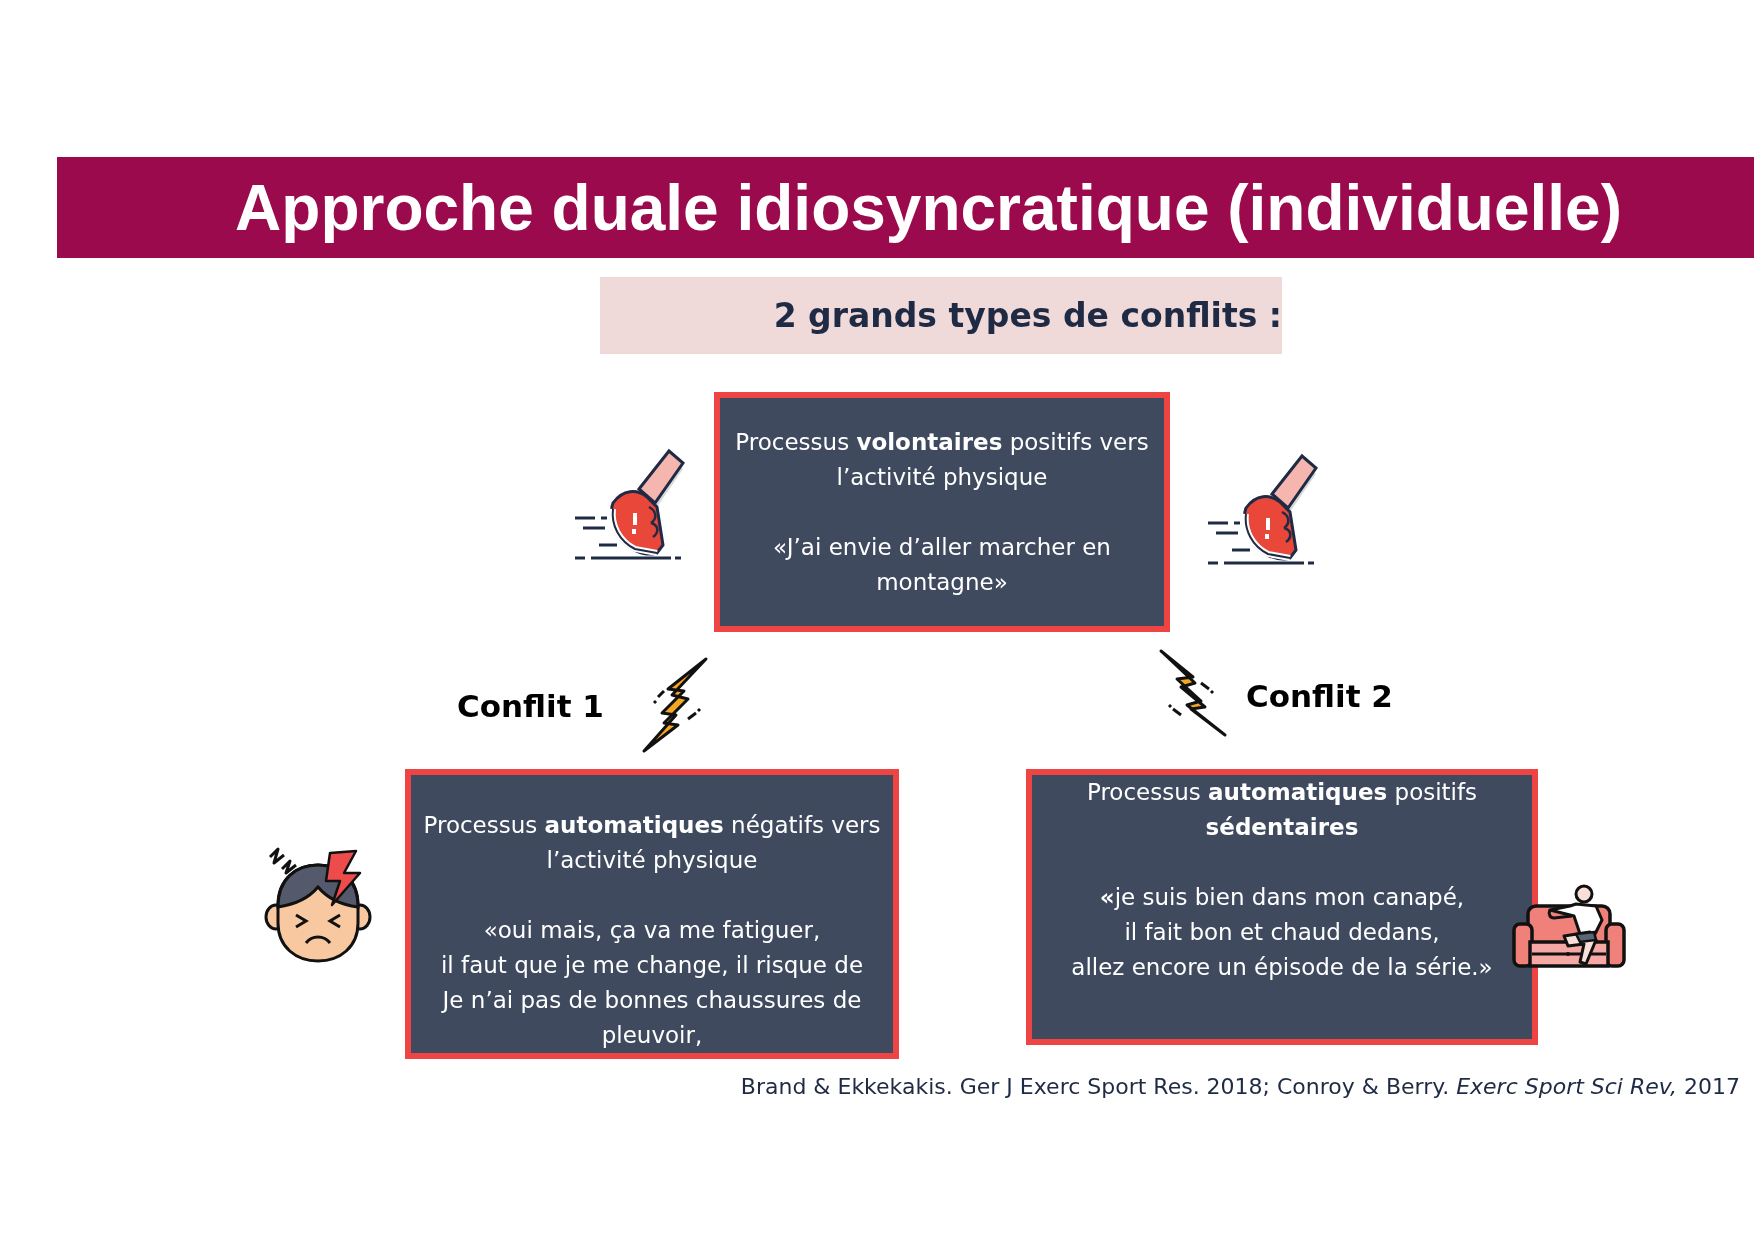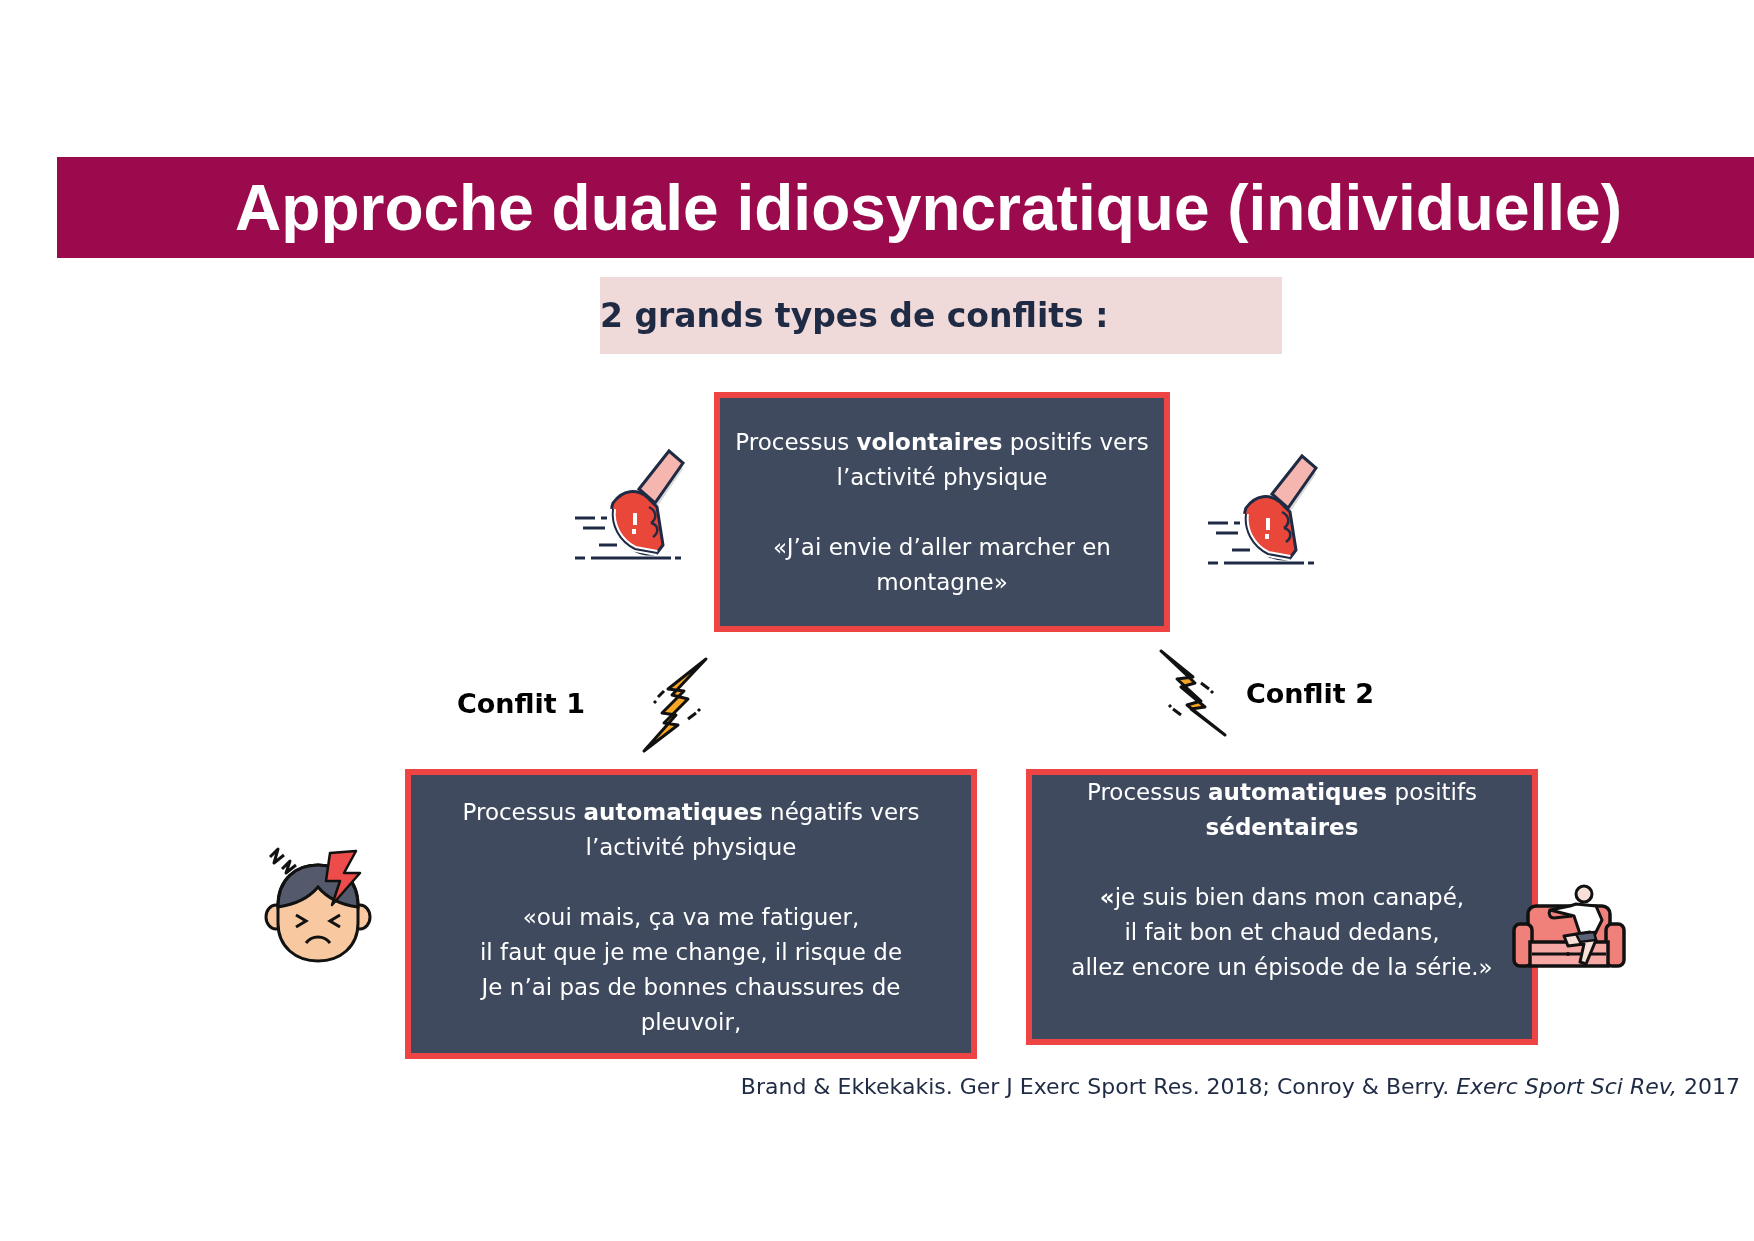--- a/index.html
+++ b/index.html
@@ -1,28 +1,28 @@
 <!DOCTYPE html>
 <html><head>
 <meta charset="utf-8">
 <style>
   html,body{margin:0;padding:0;}
   body{width:1754px;height:1241px;background:#ffffff;position:relative;overflow:hidden;font-family:"DejaVu Sans","Liberation Sans",sans-serif;}
   .abs{position:absolute;}
   .title-bar{left:57px;top:157px;width:1743px;height:101px;background:#9B0A4C;display:flex;align-items:center;justify-content:center;}
   .title-text{font-family:"Liberation Sans",sans-serif;font-weight:bold;color:#ffffff;font-size:64px;letter-spacing:0px;white-space:nowrap;}
-  .subtitle-box{left:600px;top:277px;width:682px;height:77px;background:#EFD9D9;display:flex;align-items:center;justify-content:flex-start;}
+  .subtitle-box{left:600px;top:277px;width:682px;height:77px;background:#EFD9D9;display:flex;align-items:center;justify-content:flex-end;}
   .subtitle-text{font-weight:bold;color:#1F2A44;font-size:33px;white-space:nowrap;}
   .card{background:#3F4A5F;border:6px solid #ef4444;box-sizing:border-box;color:#ffffff;text-align:center;font-size:23px;line-height:35px;display:flex;flex-direction:column;justify-content:center;}
   .card b{font-weight:bold;}
   .card .gap{height:35px;}
   .card-top{left:714px;top:392px;width:456px;height:240px;}
-  .card-left{left:405px;top:769px;width:572px;height:290px;justify-content:center;padding-top:6px;}
+  .card-left{left:405px;top:769px;width:494px;height:290px;justify-content:flex-end;padding-top:6px;}
   .card-right{left:1026px;top:769px;width:512px;height:276px;justify-content:flex-start;padding-top:0px;}
-  .conflict-label{font-weight:bold;color:#000000;font-size:27px;white-space:nowrap;}
+  .conflict-label{font-weight:bold;color:#000000;font-size:31px;white-space:nowrap;}
   .citation{right:14px;top:1074px;font-size:22px;color:#1F2A44;white-space:nowrap;}
   .citation i{font-style:italic;}
   svg{display:block;}
 </style>
 </head>
 <body>
 
 <div class="abs title-bar">
   <span class="title-text">Approche duale idiosyncratique (individuelle)</span>
 </div>

